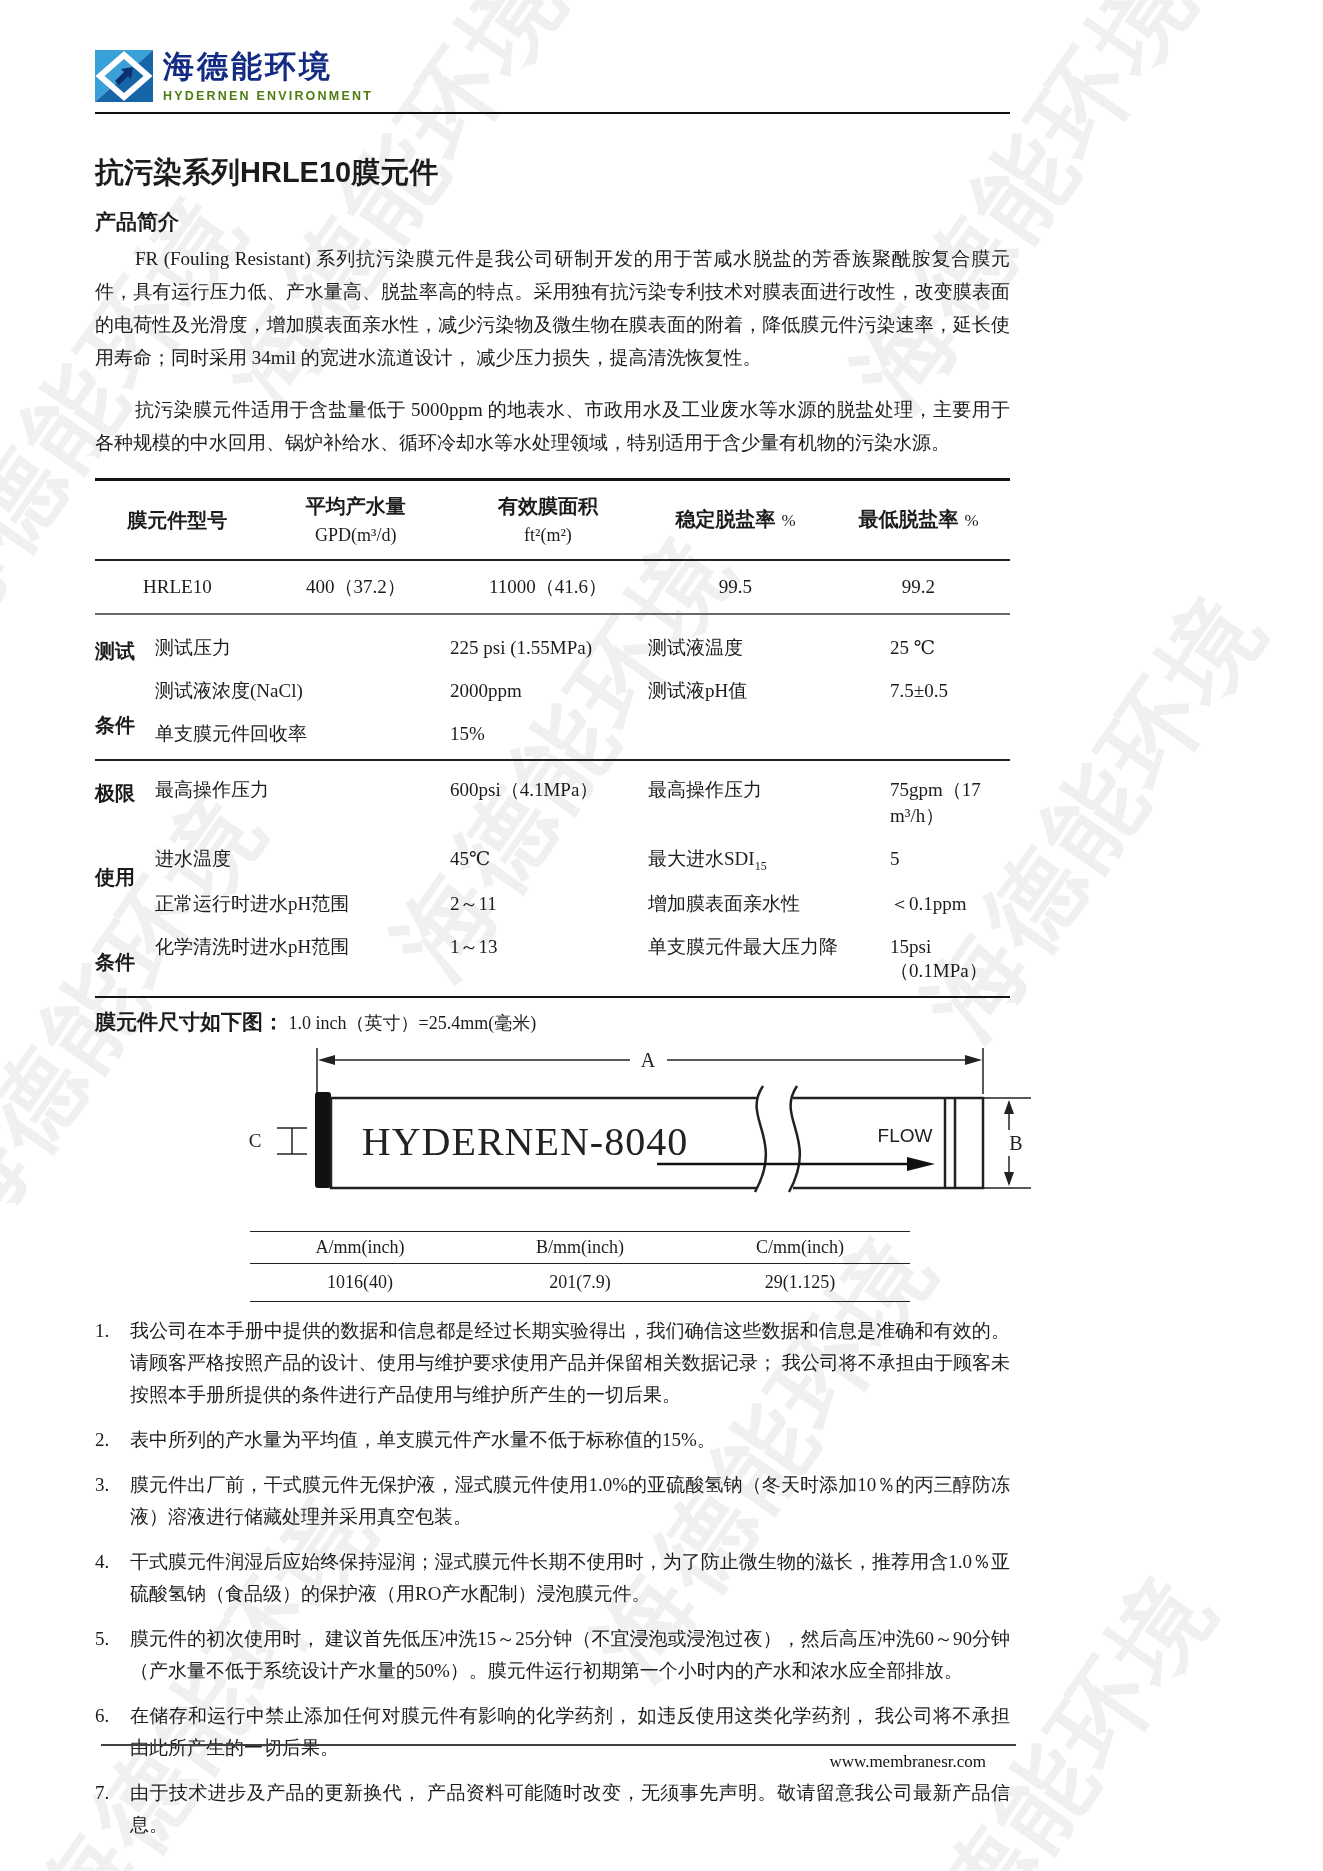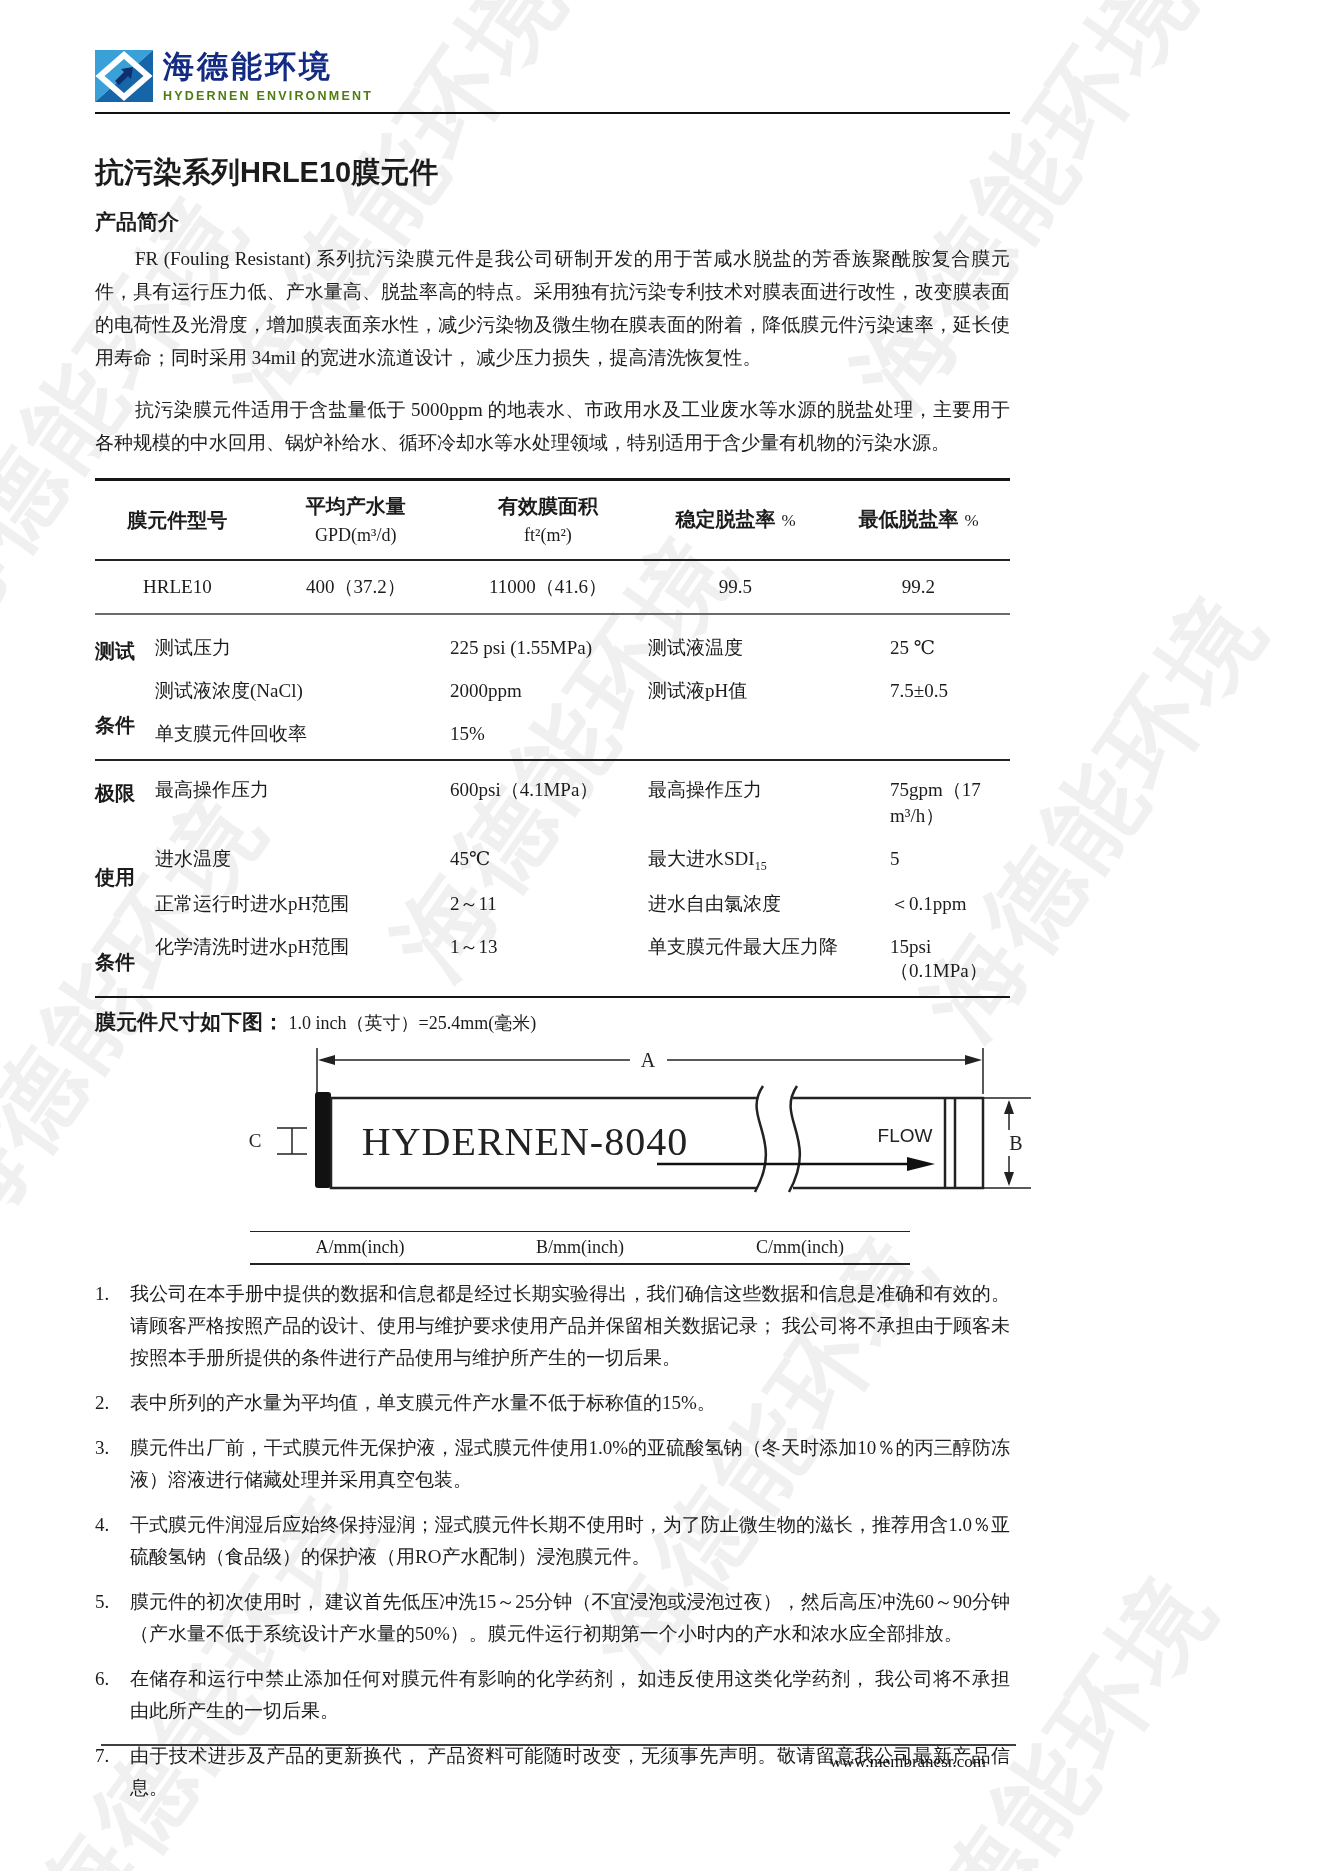--- a/index.html
+++ b/index.html
@@ -192,21 +192,21 @@
         <div class="k">最高操作压力</div>
         <div class="v">75gpm（17 m³/h）</div>
 
         <div class="k">进水温度</div>
         <div class="v">45℃</div>
         <div class="k"><span>最大进水SDI</span><sub>15</sub></div>
         <div class="v">5</div>
 
         <div class="k">正常运行时进水pH范围</div>
         <div class="v">2～11</div>
-        <div class="k">进水自由氯浓度</div>
+        <div class="k">增加膜表面亲水性</div>
         <div class="v">＜0.1ppm</div>
 
         <div class="k">化学清洗时进水pH范围</div>
         <div class="v">1～13</div>
         <div class="k">单支膜元件最大压力降</div>
         <div class="v">15psi（0.1MPa）</div>
       </div>
     </div>
 
     <div class="dim-cap">
@@ -254,20 +254,25 @@
       <polygon points="914,144 909,130 919,130" fill="#222"></polygon>
       <text x="921" y="108" font-size="20" font-family="Liberation Serif,serif" fill="#222" text-anchor="middle">B</text>
     </svg>
 
     <div class="dim-table">
       <div class="r h">
         <div>A/mm(inch)</div>
         <div>B/mm(inch)</div>
         <div>C/mm(inch)</div>
       </div>
+      <div class="r v">
+        <div>1016(40)</div>
+        <div>201(7.9)</div>
+        <div>29(1.125)</div>
+      </div>
     </div>
 
     <div>
       <div class="note">
         <div class="n">1.</div>
         <div class="t">我公司在本手册中提供的数据和信息都是经过长期实验得出，我们确信这些数据和信息是准确和有效的。请顾客严格按照产品的设计、使用与维护要求使用产品并保留相关数据记录； 我公司将不承担由于顾客未按照本手册所提供的条件进行产品使用与维护所产生的一切后果。</div>
       </div>
       <div class="note">
         <div class="n">2.</div>
         <div class="t">表中所列的产水量为平均值，单支膜元件产水量不低于标称值的15%。</div>

